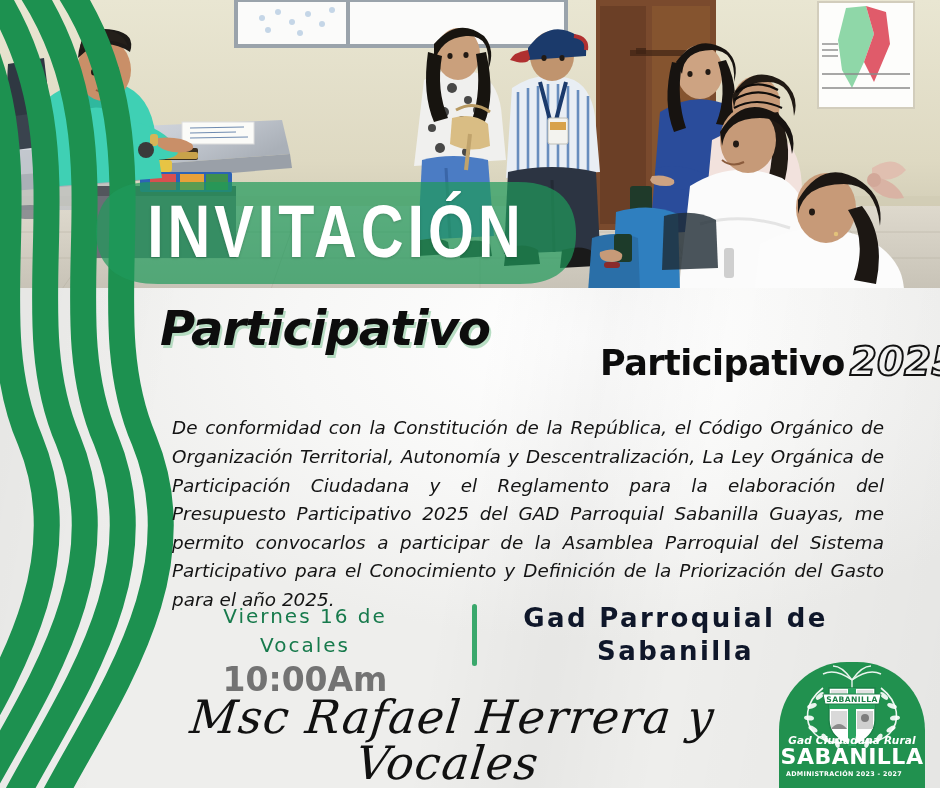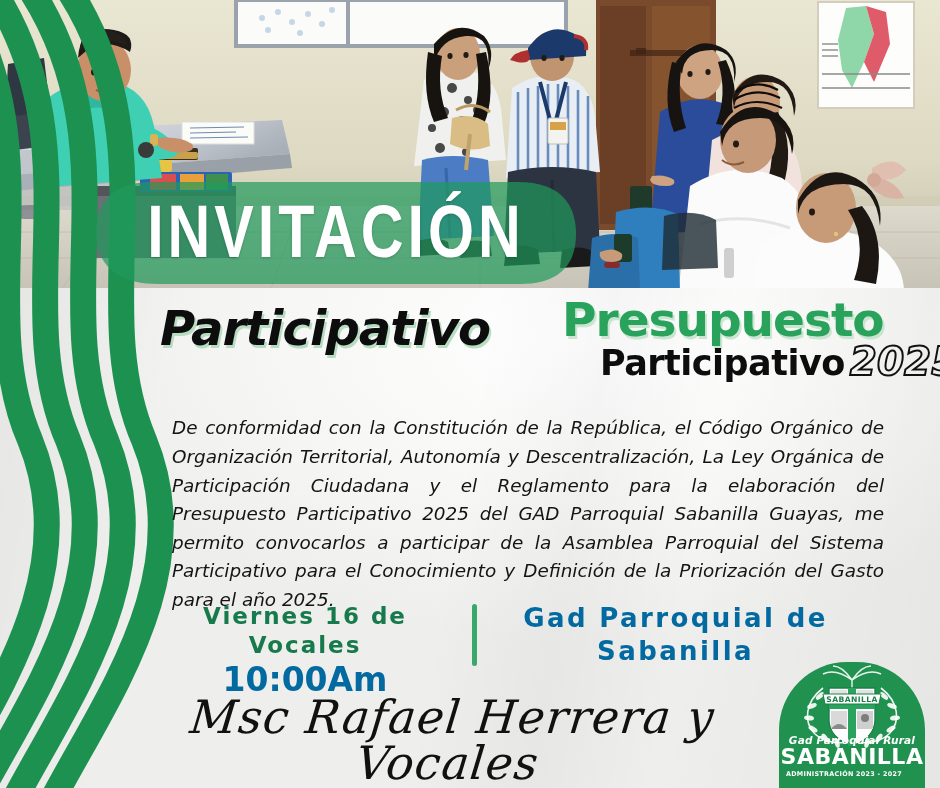--- a/index.html
+++ b/index.html
@@ -114,40 +114,40 @@
   
   .inforow{
     position:absolute;left:150px;top:602px;width:740px;height:78px;
     display:flex;align-items:flex-start;
   }
   .datecol{
     width:310px;text-align:center;
   }
   .dateline{
     font-family:"DejaVu Sans",sans-serif;
-    font-weight:700;font-size:23px;letter-spacing:2px;
+    font-weight:400;font-size:20px;letter-spacing:2px;
     color:#177a4c;line-height:29px;
   }
   .timeline{
     font-family:"DejaVu Sans",sans-serif;
     font-weight:700;font-size:33px;
-    color:#0369a1;line-height:38px;letter-spacing:0px;
+    color:#737373;line-height:38px;letter-spacing:0px;
     margin-top:1px;
   }
   .divider{
     width:5px;height:62px;background:#3aa86c;border-radius:3px;
     margin:2px 24px 0 12px;flex:0 0 auto;
   }
   .orgcol{
     flex:1;text-align:center;padding-right:40px;
   }
   .orgline{
     font-family:"DejaVu Sans",sans-serif;
     font-weight:700;font-size:26px;letter-spacing:2.4px;
-    color:#0369a1;line-height:33px;
+    color:#0f172a;line-height:33px;
   }
 
   
   .signature{
     position:absolute;left:130px;top:694px;width:640px;
     text-align:center;
     font-family:"DejaVu Serif",serif;
     font-style:italic;font-weight:400;
     font-size:46px;
     color:#111111;
@@ -432,21 +432,20 @@
     <div class="invit-blob">
       <svg viewBox="0 0 480 112" xmlns="http://www.w3.org/2000/svg" aria-hidden="true">
         <path d="M56 6 C 10 6, 0 34, 0 56 C 0 82, 14 108, 62 108 L 424 108 C 468 108, 480 84, 480 58 C 480 30, 466 6, 422 6 Z" fill="#1f9a5b" opacity="0.70"></path>
       </svg>
     </div>
     <div class="invit-text">INVITACIÓN</div>
   </div>
 
   <div class="headrow">
     <div class="convocatoria">Participativo</div>
-    <div class="presupuesto">Presupuesto</div>
     <div class="partrow">
       <span class="participativo">Participativo</span>
       <span class="year2025">2025</span>
     </div>
   </div>
 
   <p class="bodytext">De conformidad con la Constitución de la República, el Código Orgánico de Organización Territorial, Autonomía y Descentralización, La Ley Orgánica de Participación Ciudadana y el Reglamento para la elaboración del Presupuesto Participativo 2025 del GAD Parroquial Sabanilla Guayas, me permito convocarlos a participar de la Asamblea Parroquial del Sistema Participativo para el Conocimiento y Definición de la Priorización del Gasto para el año 2025.</p>
 
   <div class="inforow">
     <div class="datecol">
@@ -504,18 +503,18 @@
       <rect x="52" y="49" width="16" height="18" fill="#d9d9d9"></rect>
       <path d="M52 67 q8 -10 16 0 Z" fill="#8a8a8a"></path>
       <rect x="78" y="49" width="16" height="18" fill="#cfcfcf"></rect>
       <circle cx="86" cy="56" r="4" fill="#7d7d7d"></circle>
       <rect x="52" y="28" width="16" height="10" fill="#e3e3e3"></rect>
       <rect x="78" y="28" width="16" height="10" fill="#e3e3e3"></rect>
 
       <path d="M44 32 L102 32 L100 42 L46 42 Z" fill="#ffffff" stroke="#1d8048" stroke-width="1"></path>
       <text x="73" y="40" text-anchor="middle" font-family="DejaVu Sans, sans-serif" font-size="7.6" font-weight="bold" fill="#1d8048" letter-spacing="0.4">SABANILLA</text>
     </svg>
-    <div class="logo-tag1">Gad Parroquial Rural</div>
+    <div class="logo-tag1">Gad Ciudadana Rural</div>
     <div class="logo-tag2">SABANILLA</div>
     <div class="logo-tag3">ADMINISTRACIÓN 2023 - 2027</div>
   </div>
 
 </div>
 
 </body></html>

